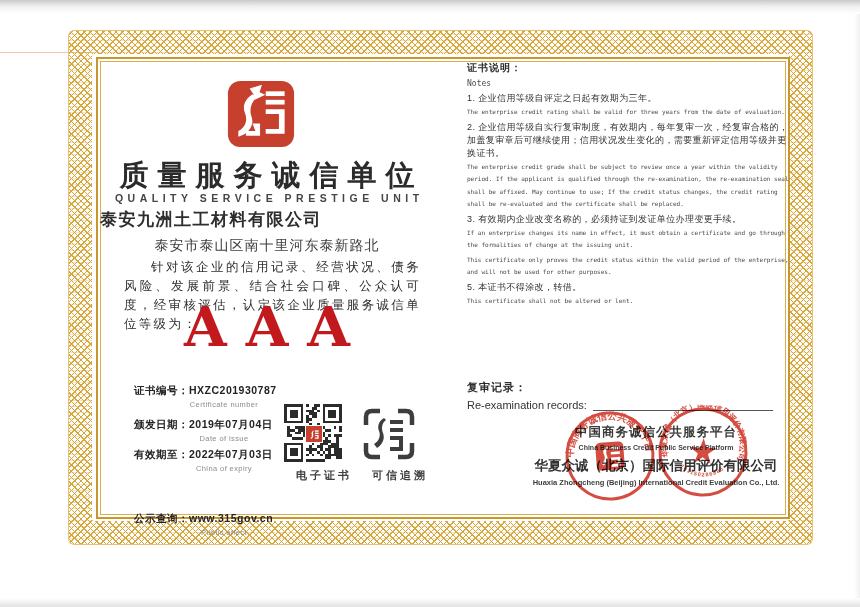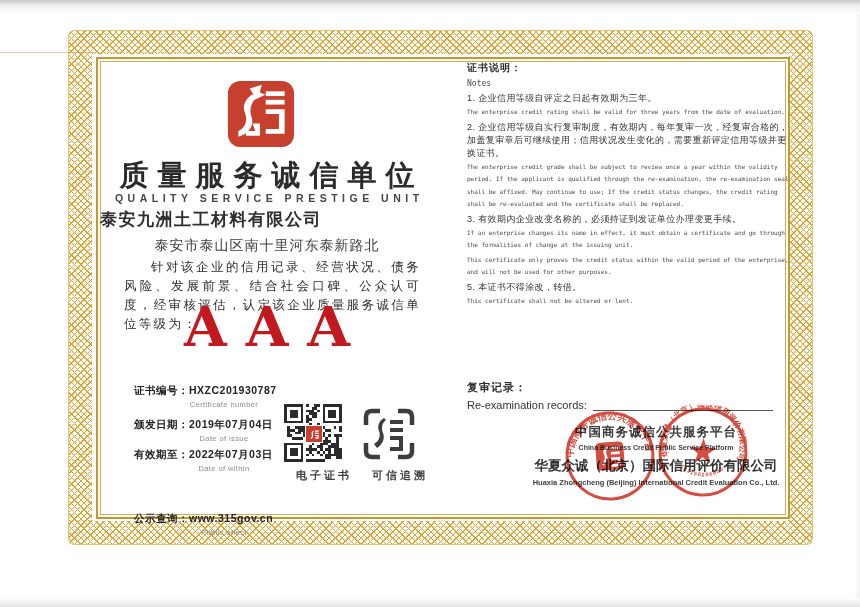--- a/index.html
+++ b/index.html
@@ -147,21 +147,21 @@
   <div class="field f0">
     <div class="cn"><span>证书编号：</span><span class="val">HXZC201930787</span></div>
     <div class="en">Certificate number</div>
   </div>
   <div class="field f1">
     <div class="cn"><span>颁发日期：</span><span class="val">2019年07月04日</span></div>
     <div class="en">Date of issue</div>
   </div>
   <div class="field f2">
     <div class="cn"><span>有效期至：</span><span class="val">2022年07月03日</span></div>
-    <div class="en">Date of within</div>
+    <div class="en">China of expiry</div>
   </div>
   <div class="field f3">
     <div class="cn"><span>公示查询：</span><span class="val">www.315gov.cn</span></div>
     <div class="en">Public effect</div>
   </div>
 
   <div class="qr-wrap">
     <svg id="qr-modules" viewBox="0 0 21 21" fill="#2b2b2b" shape-rendering="crispEdges">
         <rect x="0" y="0" width="1" height="1"></rect>
         <rect x="1" y="0" width="1" height="1"></rect>

